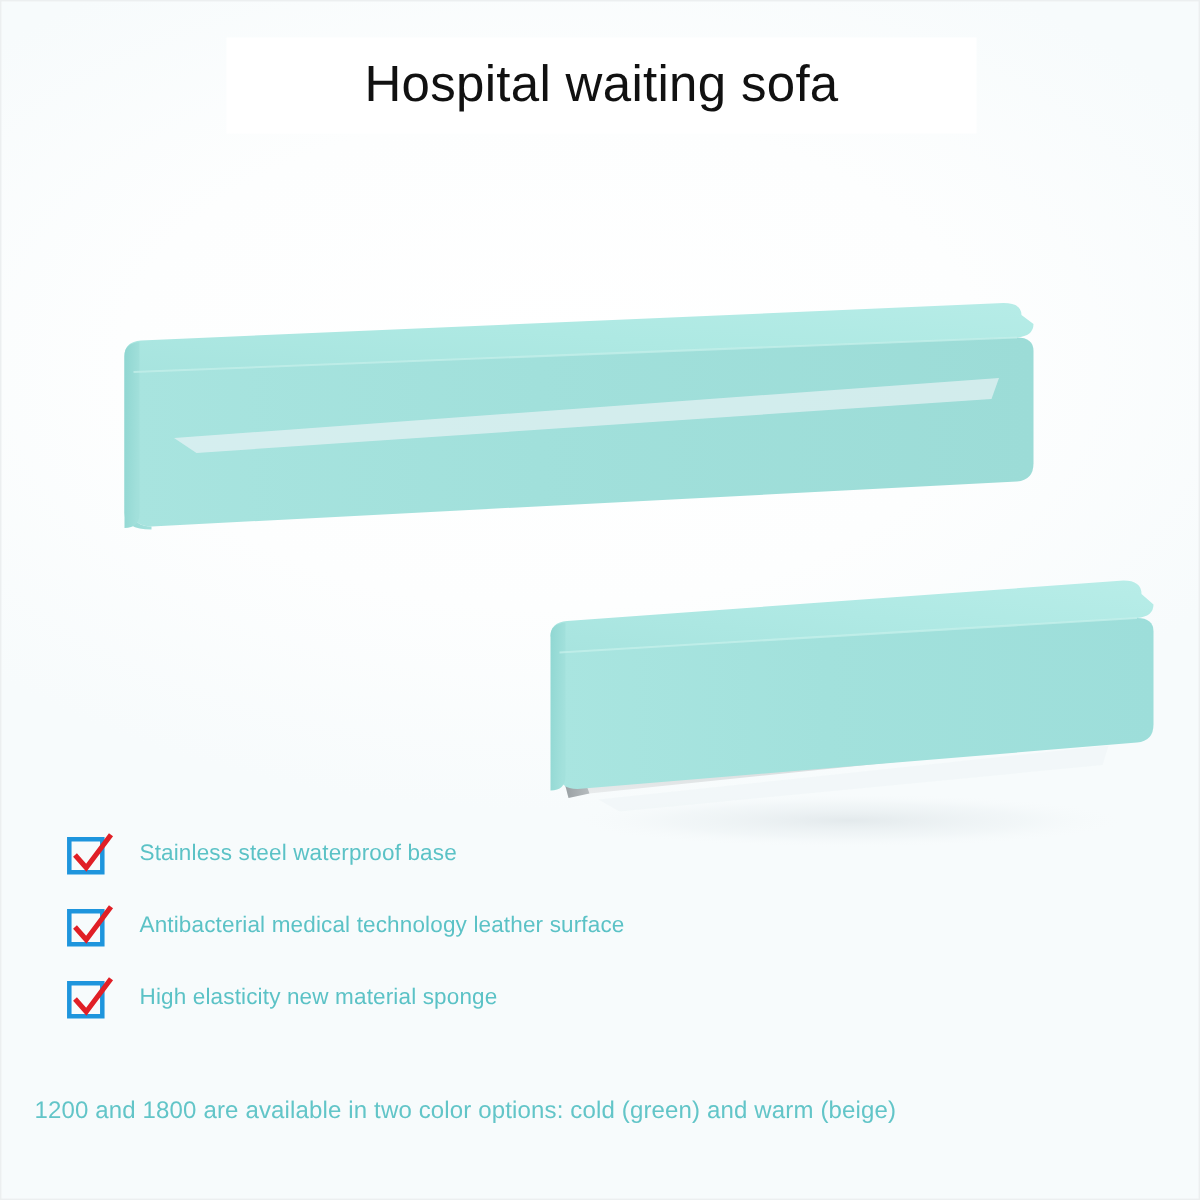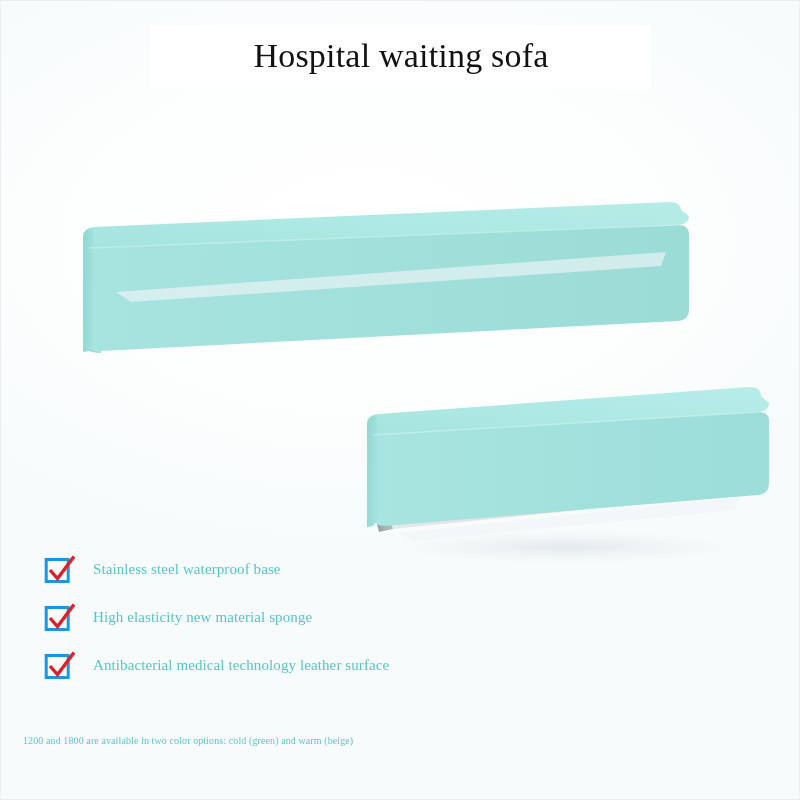--- a/index.html
+++ b/index.html
@@ -15,21 +15,20 @@
   }
   #stage {
     position: relative;
     width: 800px;
     height: 800px;
     background:
       radial-gradient(ellipse 520px 300px at 46% 30%, #ffffff 0%, #fdfefe 55%, #f7fbfc 100%),
       #fdfeff;
     box-sizing: border-box;
     border: 1px solid #eceff0;
-    font-family: Liberation Serif, serif;
   }
 
   
   #title-panel {
     position: absolute;
     left: 150px;
     top: 24px;
     width: 500px;
     height: 64px;
     background: #ffffff;
@@ -92,21 +91,21 @@
     line-height: 20px;
     color: #5bc2c6;
     letter-spacing: 0.1px;
   }
 
   
   #caption {
     position: absolute;
     left: 22px;
     top: 730px;
-    font-size: 10px;
+    font-size: 16px;
     line-height: 20px;
     color: #62c5c8;
     letter-spacing: 0.1px;
     white-space: nowrap;
   }
 </style>
 </head>
 <body>
 
 <div id="stage">
@@ -236,30 +235,30 @@
       <span class="feature-text">Stainless steel waterproof base</span>
     </div>
 
     <div class="feature-row">
       <span class="check-icon">
         <svg width="34" height="32" viewBox="0 0 34 32">
           <rect x="3.2" y="6.5" width="22" height="22" fill="none" stroke="#1e95dd" stroke-width="3"></rect>
           <path d="M 7 17 L 14.5 25.5 L 31 3.5" fill="none" stroke="#e01f26" stroke-width="3.4" stroke-linecap="butt" stroke-linejoin="miter"></path>
         </svg>
       </span>
-      <span class="feature-text">High elasticity new material sponge</span>
+      <span class="feature-text">Antibacterial medical technology leather surface</span>
     </div>
 
     <div class="feature-row">
       <span class="check-icon">
         <svg width="34" height="32" viewBox="0 0 34 32">
           <rect x="3.2" y="6.5" width="22" height="22" fill="none" stroke="#1e95dd" stroke-width="3"></rect>
           <path d="M 7 17 L 14.5 25.5 L 31 3.5" fill="none" stroke="#e01f26" stroke-width="3.4" stroke-linecap="butt" stroke-linejoin="miter"></path>
         </svg>
       </span>
-      <span class="feature-text">Antibacterial medical technology leather surface</span>
+      <span class="feature-text">High elasticity new material sponge</span>
     </div>
 
   </div>
 
   <div id="caption">1200 and 1800 are available in two color options: cold (green) and warm (beige)</div>
 
 </div>
 
 </body></html>

